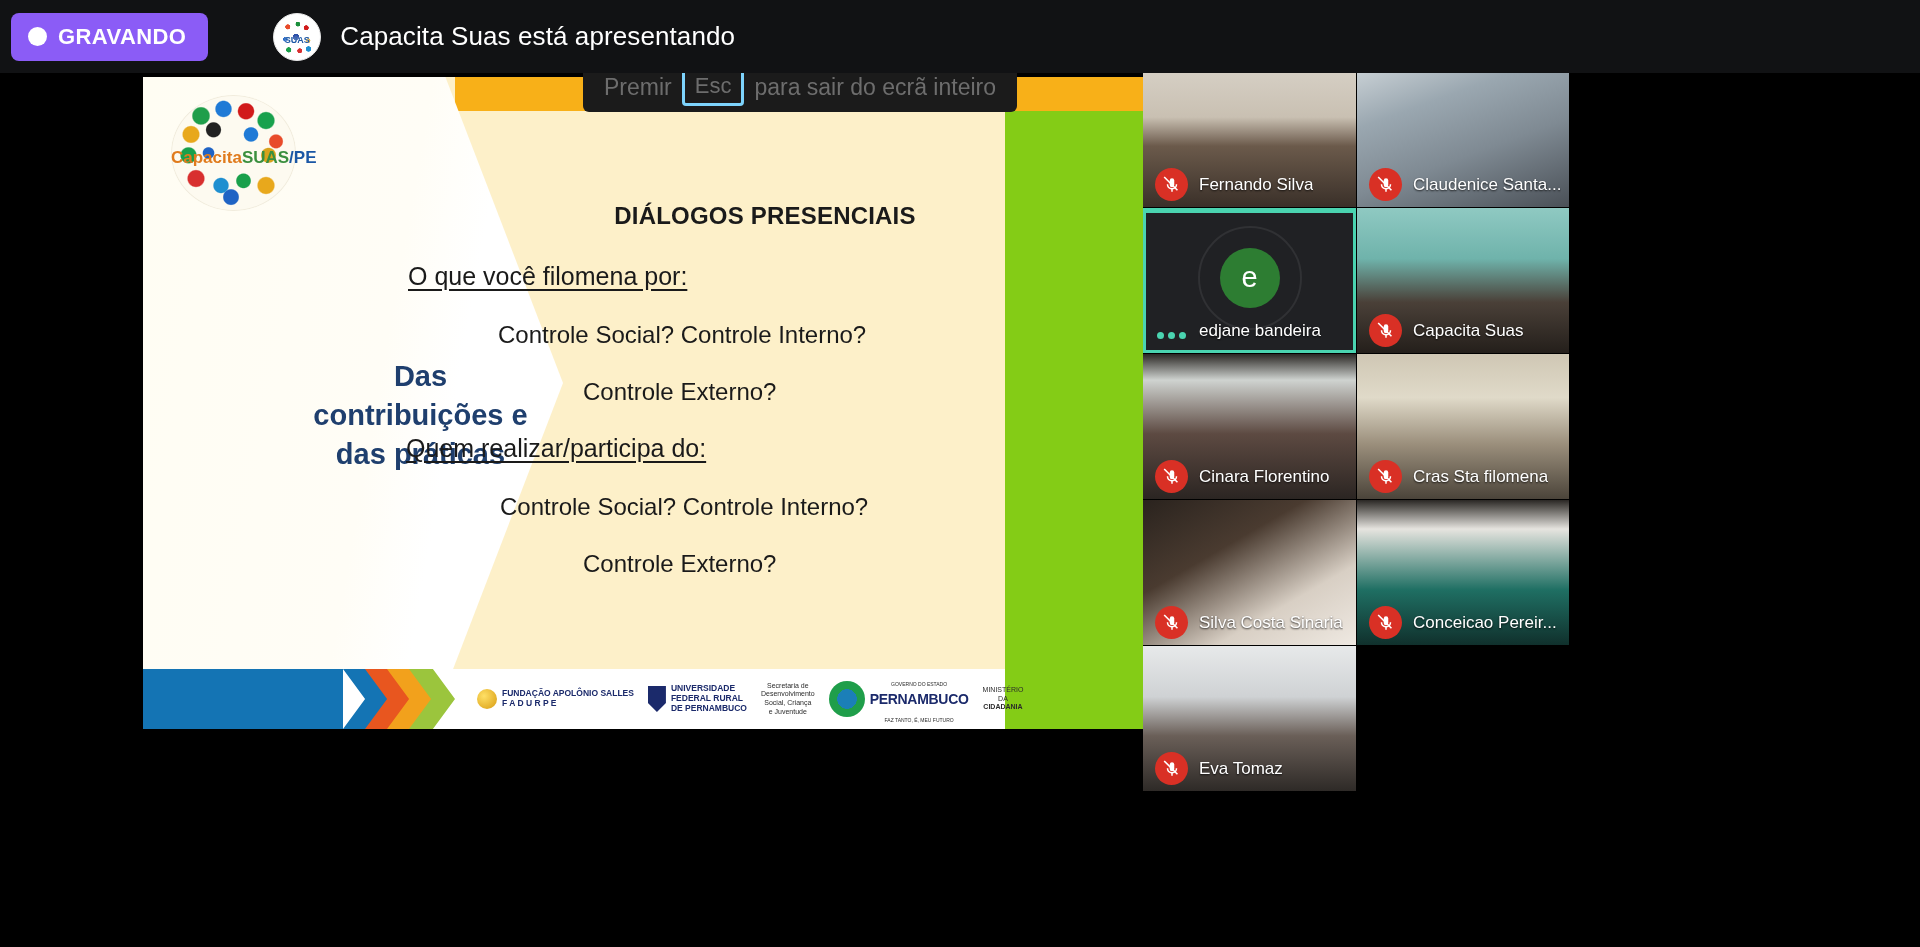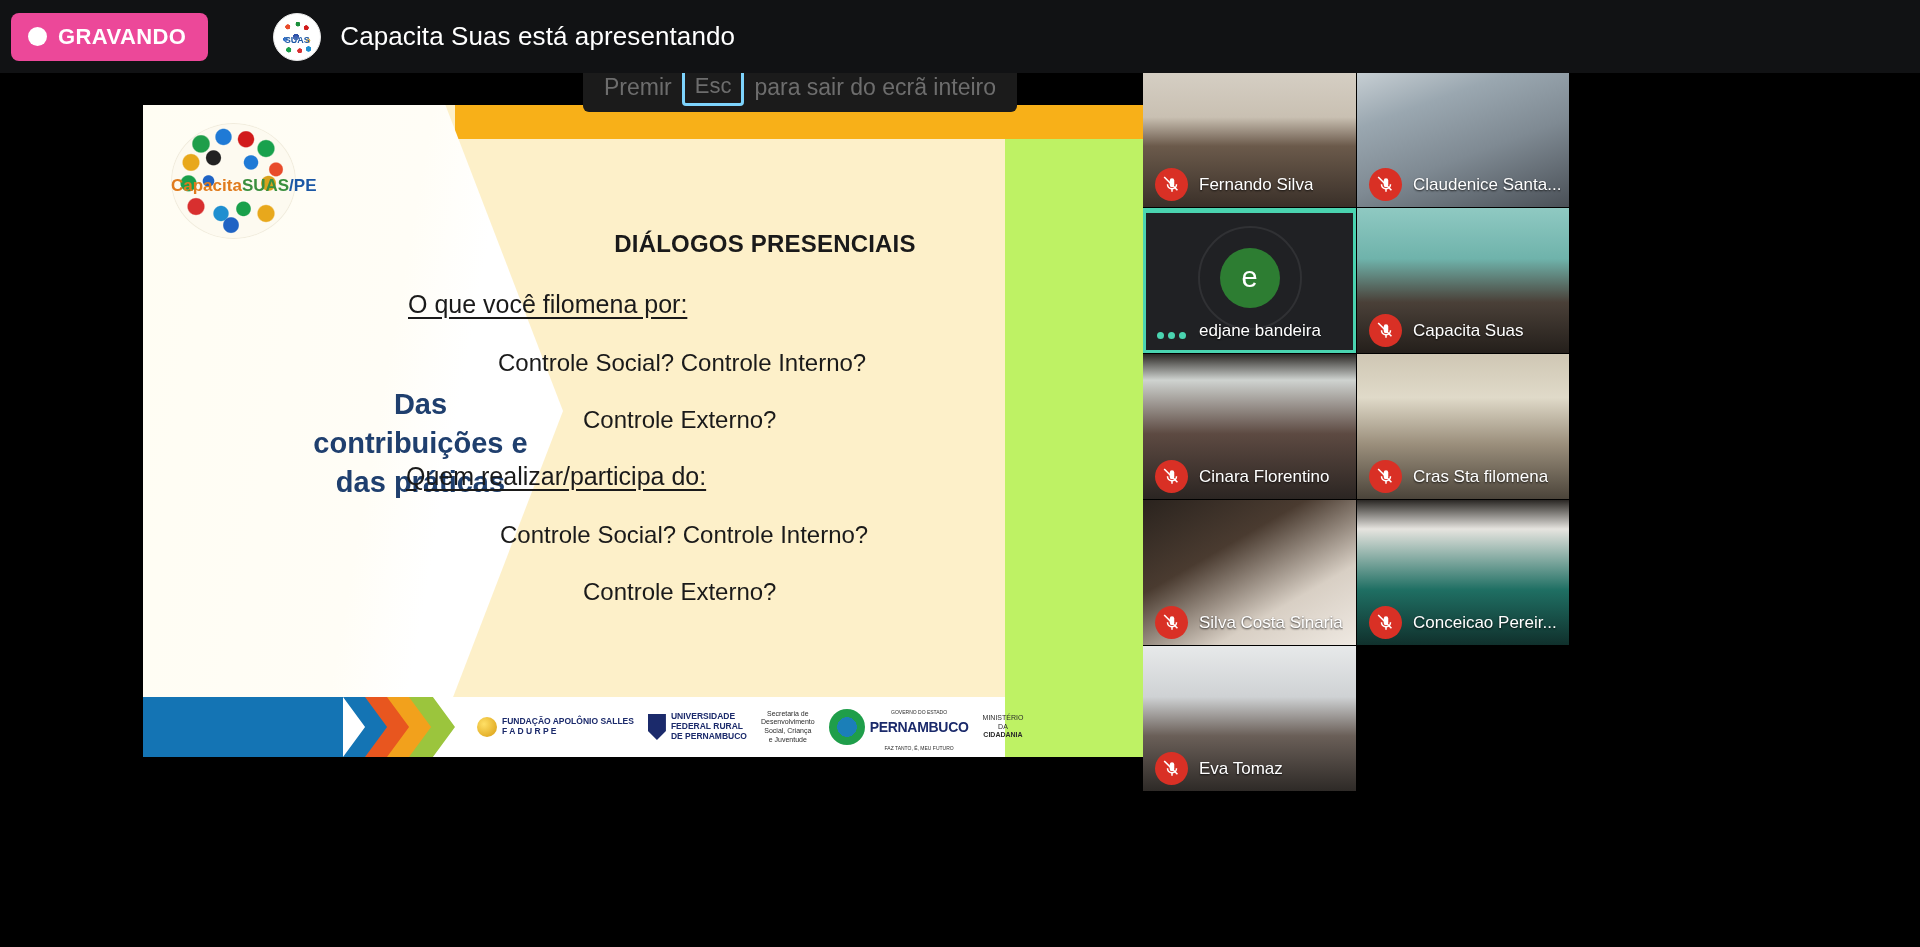--- a/index.html
+++ b/index.html
@@ -6,21 +6,21 @@
   html,body { width:1920px; height:947px; overflow:hidden; background:#000; }
   body { font-family:"Liberation Sans", sans-serif; }
 
   
   .topbar{
     position:absolute; left:0; top:0; width:1920px; height:73px;
     background:#111214; display:flex; align-items:center; z-index:40;
   }
   .rec-badge{
     display:flex; align-items:center; gap:11px;
-    margin-left:11px; background:#ec4899; color:#fff;
+    margin-left:11px; background:#8b5cf6; color:#fff;
     height:48px; padding:0 22px 0 17px; border-radius:8px;
     font-size:22px; font-weight:bold; letter-spacing:.4px;
   }
   .rec-dot{ width:19px; height:19px; border-radius:50%; background:#fff; display:block;}
 
   .present-logo{
     width:48px; height:48px; border-radius:50%; margin-left:65px;
     background:
       radial-gradient(circle at 30% 28%, #e84b2a 0 5%, transparent 6%),
       radial-gradient(circle at 52% 22%, #1a8f3c 0 5%, transparent 6%),
@@ -93,22 +93,22 @@
     display:flex; align-items:center; justify-content:center; gap:10px;
     color:#6d6d6d; font-size:23px; z-index:5;
   }
   .esc-key{
     border:3px solid #7dd3fc; border-radius:4px; padding:2px 10px 4px; font-size:22px; color:#6d6d6d;
   }
 
   
   .stage{ position:absolute; left:0; top:73px; width:1143px; height:874px; background:#000; }
   .slide{
-    position:absolute; left:143px; top:32px; width:1032px; height:652px;
-    background:#bef264; overflow:hidden;
+    position:absolute; left:143px; top:4px; width:1032px; height:652px;
+    background:#84cc16; overflow:hidden;
   }
   
   .slide-yellowbar{
     position:absolute; right:0; top:0; width:720px; height:34px; background:#f8b018;
   }
   .slide-cream{
     position:absolute; left:0; top:0; width:862px; height:612px;
     background:#fdf0c9;
     clip-path:polygon(100% 0, 100% 100%, 0 100%, 0 0, 38% 0, 0 0);
   }

